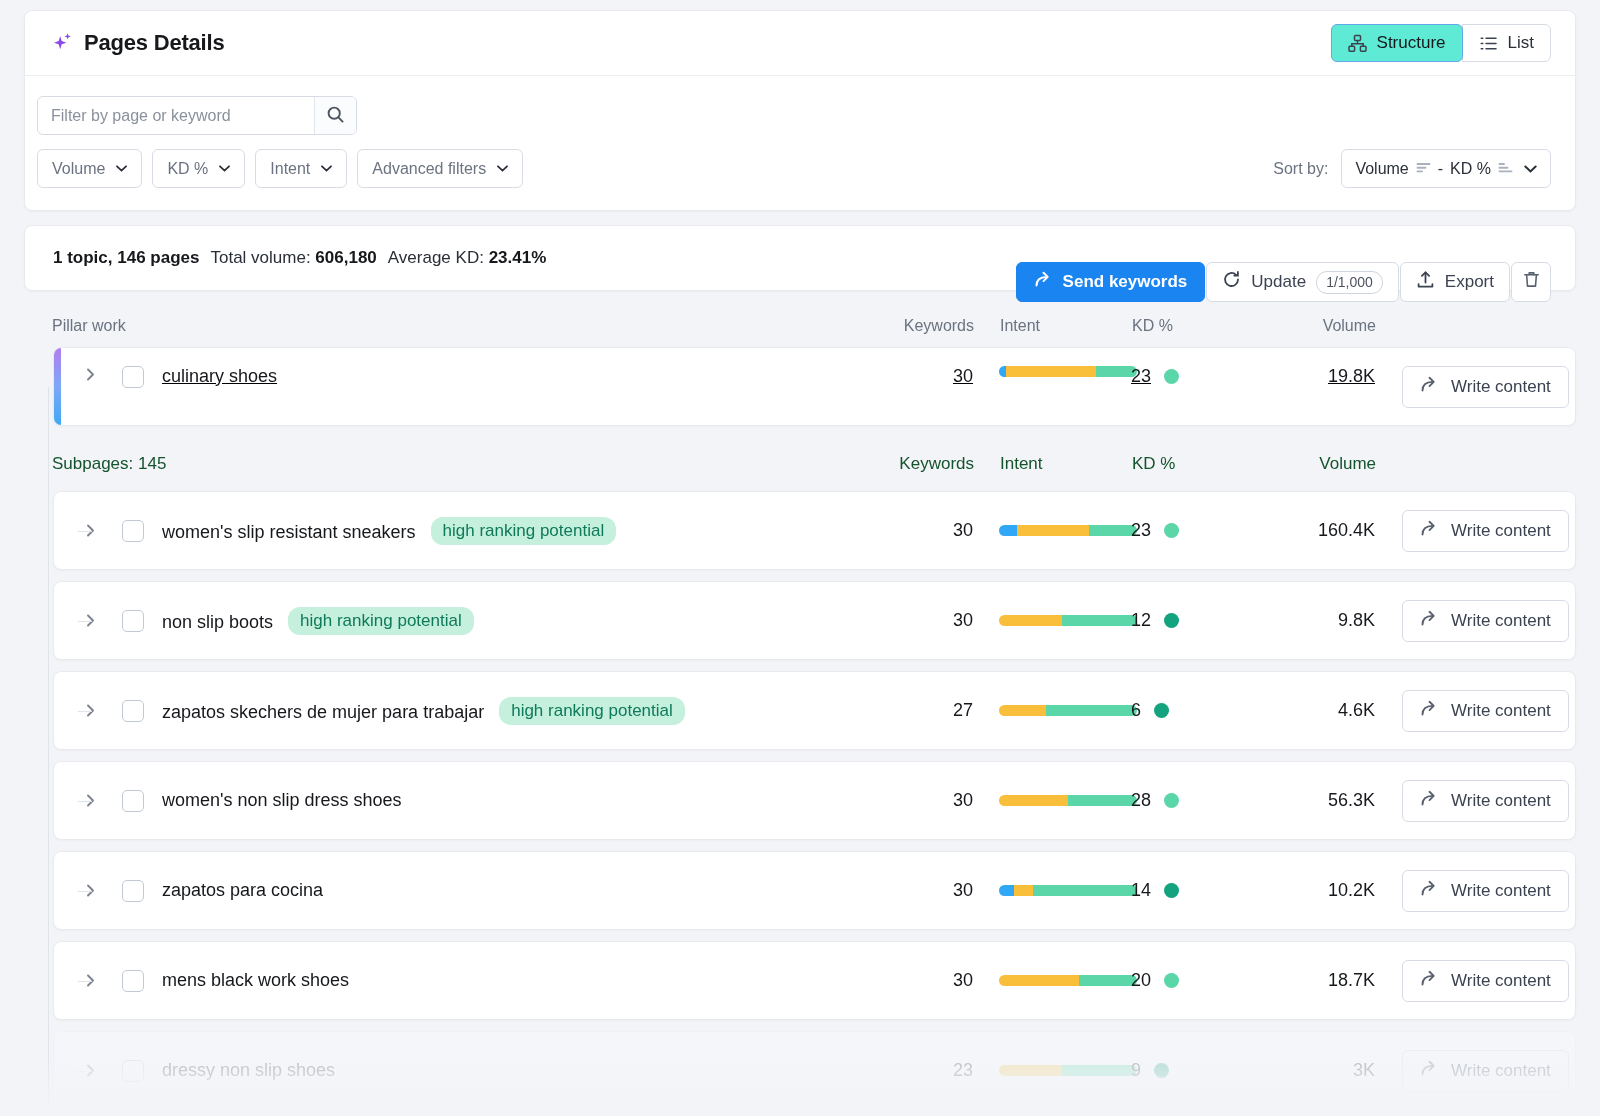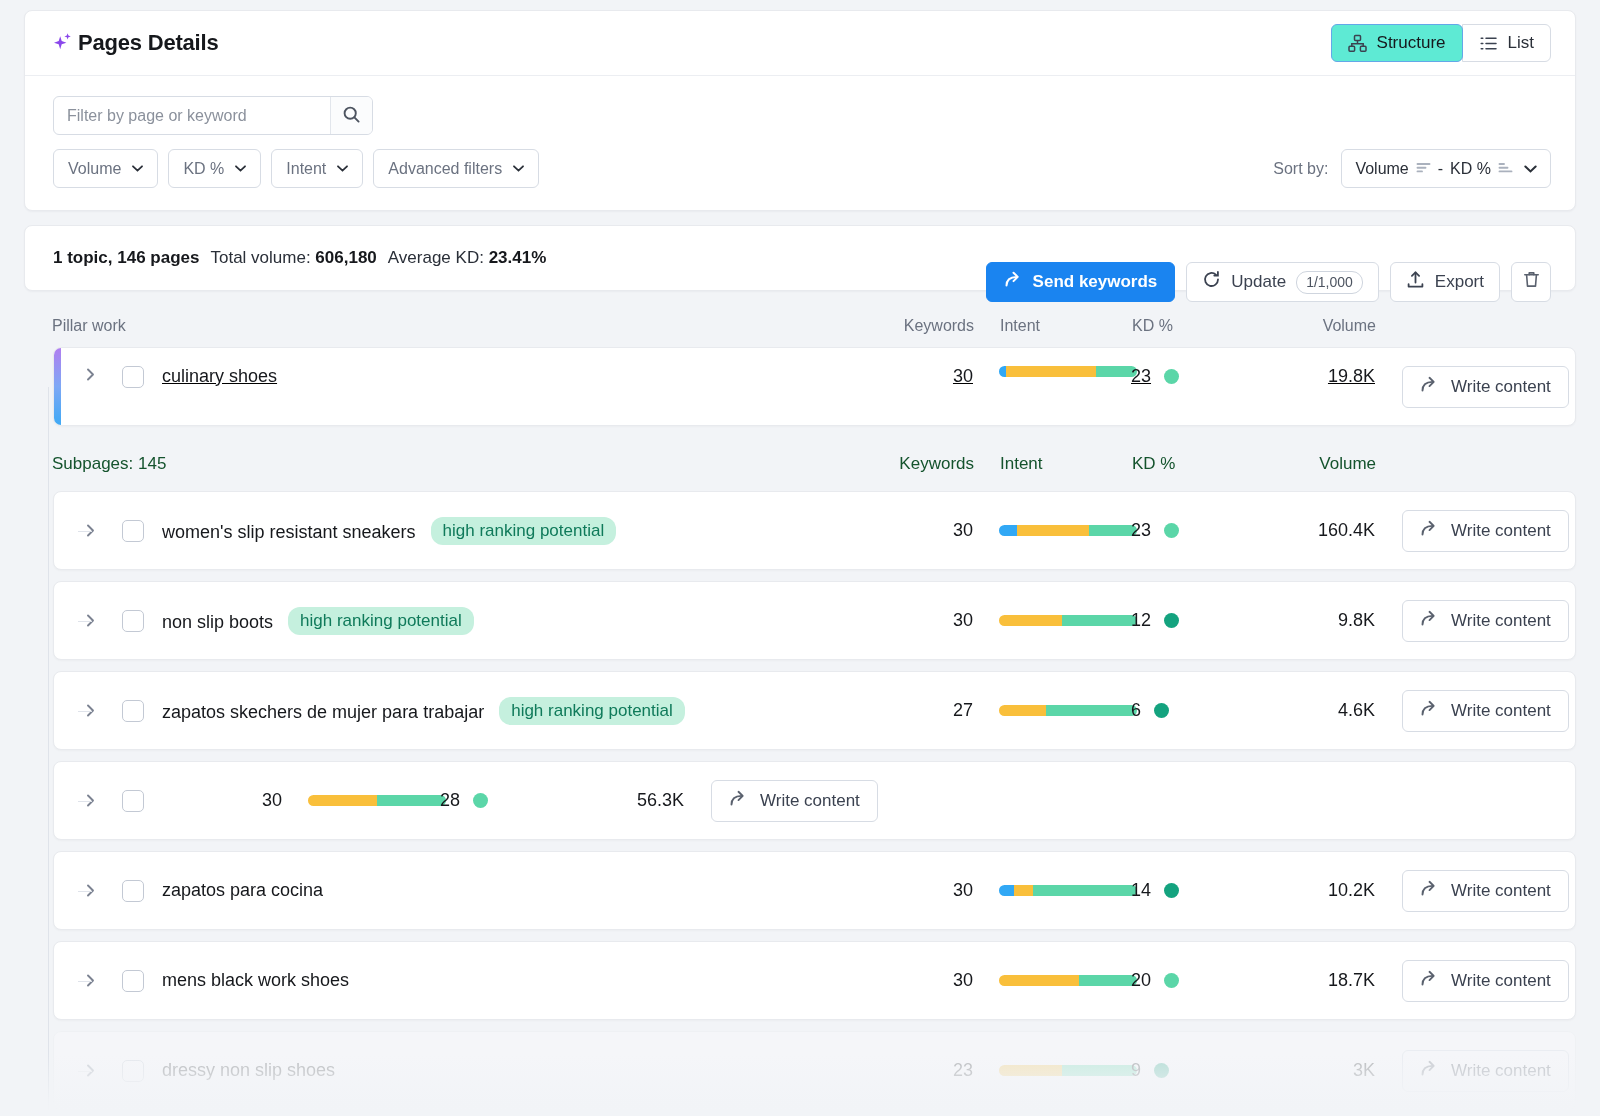--- a/index.html
+++ b/index.html
@@ -21,21 +21,21 @@
     box-shadow: 0 1px 2px rgba(16,24,40,.04);
   }
 
   .panel-head {
     height: 65px;
     display: flex; align-items: center; justify-content: space-between;
     padding: 0 24px 0 28px;
     border-bottom: 1px solid #eceef2;
   }
   .panel-title {
-    display: flex; align-items: center; gap: 5px;
+    display: flex; align-items: center; gap: 11px;
     font-size: 22px; font-weight: bold; color: #16181c; letter-spacing: -.2px;
   }
   .sparkle { width: 20px; height: 22px; display: block; }
 
   .seg-group { display: flex; align-items: stretch; }
   .seg {
     display: flex; align-items: center; gap: 10px;
     height: 38px; padding: 0 16px;
     font-size: 17px; color: #2a2f38;
     border: 1px solid #d7dce4;
@@ -43,21 +43,21 @@
   }
   .seg:first-child { border-radius: 6px 0 0 6px; }
   .seg:last-child { border-radius: 0 6px 6px 0; border-left: none; }
   .seg.active {
     background: #5eead4; border-color: #64a7e8; color: #16181c;
     border-radius: 6px; z-index: 2;
   }
   .seg.active + .seg { border-left: 1px solid #d7dce4; margin-left: -1px; }
   .seg svg { display: block; }
 
-  .panel-body { padding: 20px 24px 22px 28px; }
+  .panel-body { padding: 20px 24px 22px 12px; }
   .filter-row-1 { margin-bottom: 14px; }
 
   .search-wrap {
     display: inline-flex; align-items: stretch;
     width: 320px; height: 39px;
     border: 1px solid #d7dce4; border-radius: 6px; overflow: hidden; background: #fff;
   }
   .search-input {
     flex: 1; border: none; outline: none; padding: 0 13px;
     font-size: 16px; color: #2a2f38; font-family: inherit; background: transparent;
@@ -89,21 +89,21 @@
   }
   .sortbox .sep { color: #2a2f38; }
 
   
   .stats-card { margin-top: 14px; padding: 0 24px 0 28px; height: 66px;
     display: flex; align-items: center; justify-content: space-between; }
   .stats-left { display: flex; align-items: flex-start; gap: 11px; font-size: 17px; color: #2a2f38; }
   .stats-left b { color: #16181c; }
   .stat-strong { font-weight: bold; font-size: 17px; color: #16181c; }
 
-  .actions { display: flex; align-items: center; gap: 11px; margin-top: 48px; }
+  .actions { display: flex; align-items: center; gap: 1px; margin-top: 48px; }
   .btn {
     display: inline-flex; align-items: center; gap: 10px;
     height: 40px; padding: 0 15px;
     border: 1px solid #d7dce4; border-radius: 6px; background: #fff;
     font-size: 17px; color: #3b4250; cursor: pointer; white-space: nowrap;
   }
   .btn.primary {
     background: #1a84f0; border-color: #1a84f0; color: #fff; font-weight: bold;
     padding: 0 17px;
   }
@@ -501,20 +501,21 @@
                 </svg></span>
               <span>Write content</span>
             </button></div>
         </div>
         <div class="row sub">
           <div class="tree-tick" style="top: 39px;"></div>
           <svg class="chev" viewBox="0 0 17 17">
             <path d="M6 3.5L11 8.5L6 13.5" fill="none" stroke="#7b8291" stroke-width="1.9" stroke-linecap="round" stroke-linejoin="round"></path>
           </svg>
           <div class="cbox"></div>
+          <div class="c-name"><span class="pg-name">women's non slip dress shoes</span></div>
           <div class="c-kw num">30</div>
           <div class="c-int">
             <div class="intent-bar">
               <div class="intent-seg seg-c" style="width: 50%;"></div>
               <div class="intent-seg seg-t" style="width: 50%;"></div>
             </div>
           </div>
           <div class="c-kd kd-cell">
             <span class="num">28</span>
             <span class="kd-dot" style="background: rgb(91, 214, 168);"></span>

